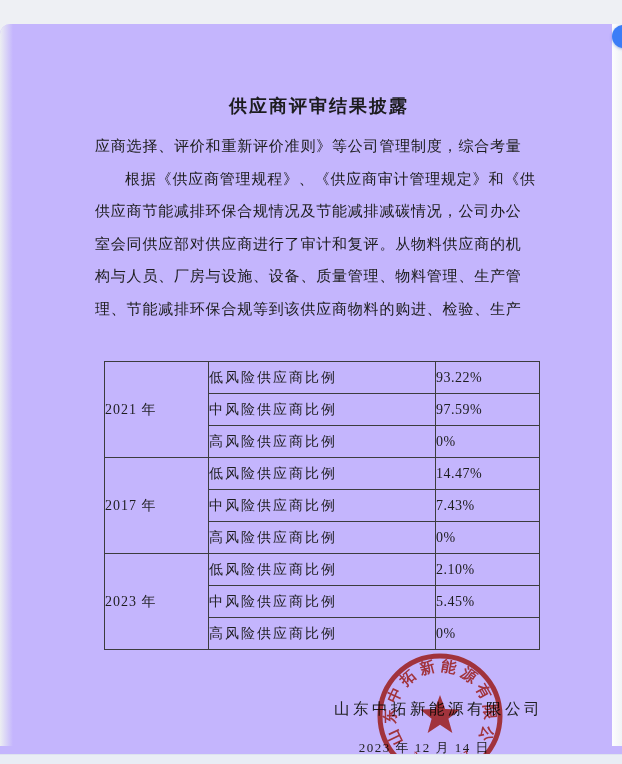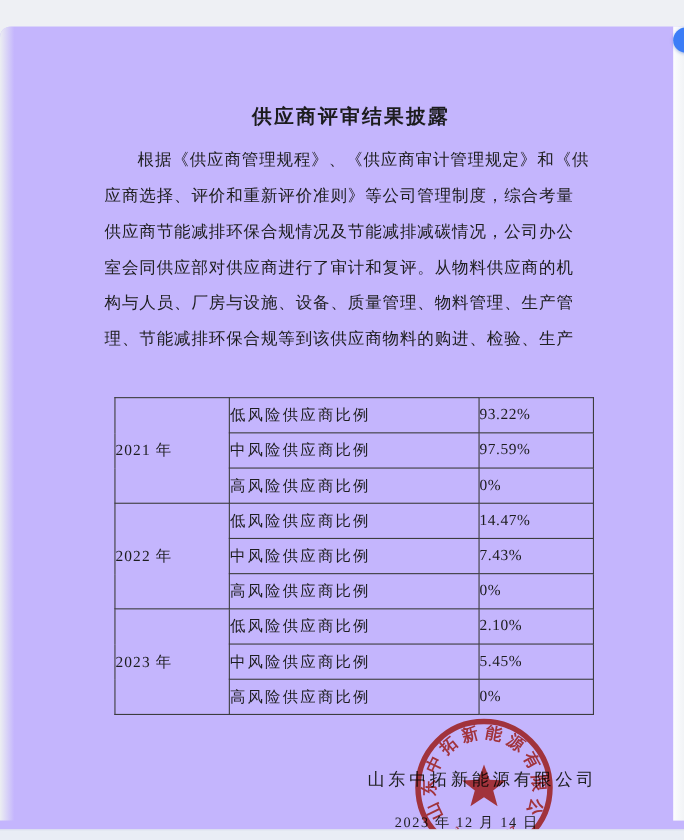--- a/index.html
+++ b/index.html
@@ -89,22 +89,22 @@
 </style>
 </head>
 <body>
 
 <div class="viewport">
   <div class="page">
 
     <h1 class="doc-title">供应商评审结果披露</h1>
 
     <div class="paragraph">
+        <div class="para-line">应商选择、评价和重新评价准则》等公司管理制度，综合考量</div>
         <div class="para-line first">根据《供应商管理规程》、《供应商审计管理规定》和《供</div>
-        <div class="para-line">应商选择、评价和重新评价准则》等公司管理制度，综合考量</div>
         <div class="para-line">供应商节能减排环保合规情况及节能减排减碳情况，公司办公</div>
         <div class="para-line">室会同供应部对供应商进行了审计和复评。从物料供应商的机</div>
         <div class="para-line">构与人员、厂房与设施、设备、质量管理、物料管理、生产管</div>
         <div class="para-line">理、节能减排环保合规等到该供应商物料的购进、检验、生产</div>
       </div>
 
     <table class="results-table">
       <tbody>
           <tr>
             <td rowspan="3" class="year-cell">2021 年</td>
@@ -113,21 +113,21 @@
           </tr>
           <tr>
             <td class="label-cell">中风险供应商比例</td>
             <td class="value-cell">97.59%</td>
           </tr>
           <tr>
             <td class="label-cell">高风险供应商比例</td>
             <td class="value-cell">0%</td>
           </tr>
           <tr>
-            <td rowspan="3" class="year-cell">2022 年</td>
+            <td rowspan="3" class="year-cell">2017 年</td>
             <td class="label-cell">低风险供应商比例</td>
             <td class="value-cell">14.47%</td>
           </tr>
           <tr>
             <td class="label-cell">中风险供应商比例</td>
             <td class="value-cell">7.43%</td>
           </tr>
           <tr>
             <td class="label-cell">高风险供应商比例</td>
             <td class="value-cell">0%</td>

